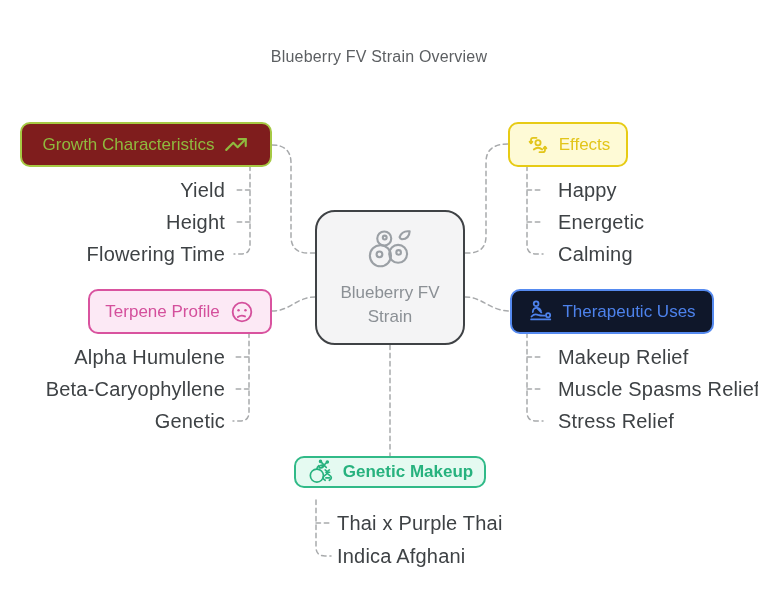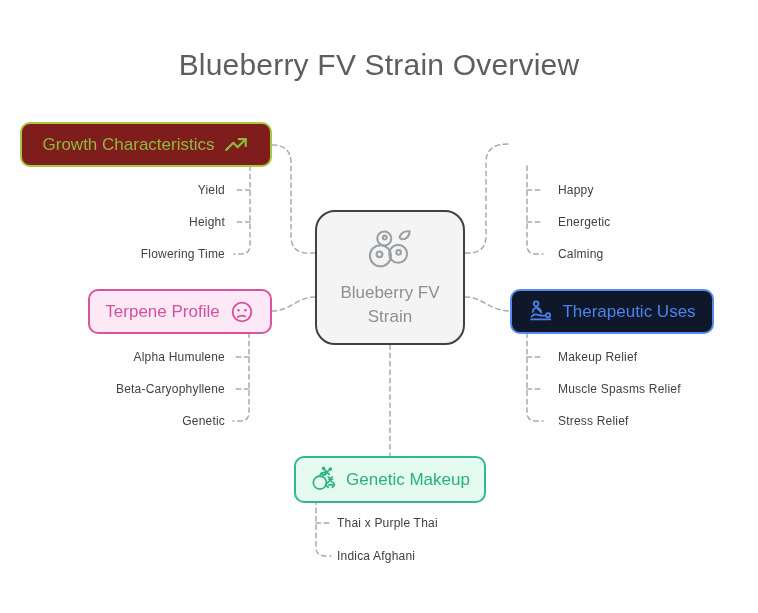--- a/index.html
+++ b/index.html
@@ -2,49 +2,49 @@
 <html><head>
 <meta charset="utf-8">
 <style>
   html,body { margin:0; padding:0; background:#ffffff; }
   .canvas {
     position:relative; width:758px; height:613px; background:#ffffff;
     font-family:"Liberation Sans", sans-serif; overflow:hidden;
   }
   .title {
     position:absolute; top:48px; left:0; width:758px; text-align:center;
-    font-size:30px; color:#5c5f62; letter-spacing:0.2px;
+    font-size:16px; color:#5c5f62; letter-spacing:0.2px;
   }
   .connectors { position:absolute; left:0; top:0; pointer-events:none; }
   .connectors path { fill:none; stroke:#a8aaac; stroke-width:1.5; stroke-dasharray:4.5 3.8; stroke-linecap:round; }
 
   .node {
     position:absolute; display:flex; align-items:center; justify-content:center;
     gap:9px; border-radius:10px; border:2px solid; box-sizing:border-box;
     font-size:17px; white-space:nowrap; cursor:pointer;
   }
   .node svg { flex:0 0 auto; display:block; }
   .node-growth      { left:20px;  top:122px; width:252px; height:45px; background:#7f1d1d; border-color:#a6c944; color:#8fb93e; }
   .node-effects     { left:508px; top:122px; width:120px; height:45px; background:#fefad6; border-color:#e7cb15; color:#e2c51a; }
   .node-terpene     { left:88px;  top:289px; width:184px; height:45px; background:#fce9f5; border-color:#d9539f; color:#d4509c; }
   .node-therapeutic { left:510px; top:289px; width:204px; height:45px; background:#0f172a; border-color:#558af0; color:#4d82ec; }
-  .node-genetic     { left:294px; top:456px; width:192px; height:47px; background:#e5faf1; border-color:#31ba88; color:#27b27e; }
+  .node-genetic     { left:294px; top:456px; width:192px; height:32px; background:#e5faf1; border-color:#31ba88; color:#27b27e;font-weight:bold; }
 
   .center-node {
     position:absolute; left:315px; top:210px; width:150px; height:135px;
     display:flex; flex-direction:column; align-items:center; justify-content:center; gap:4px;
     background:#f4f4f5; border:2px solid #3f4245; border-radius:20px; box-sizing:border-box;
     cursor:pointer;
   }
   .center-label {
     width:116px; text-align:center; font-size:17px; line-height:1.4; color:#8b9095;
   }
 
   .leaf {
-    position:absolute; color:#3e4245; font-size:12px; white-space:nowrap;
+    position:absolute; color:#3e4245; font-size:20px; white-space:nowrap;
     transform:translateY(-50%); letter-spacing:0.2px;
   }
   .leaf-yield     { right:533px; top:190px; } .leaf-height   { right:533px; top:222px;margin-left:28px; } .leaf-flowering { right:533px; top:254px; }
   .leaf-alpha     { right:533px; top:357px; } .leaf-beta     { right:533px; top:389px; } .leaf-limonene  { right:533px; top:421px; }
   .leaf-happy     { left:558px;  top:190px; } .leaf-energetic{ left:558px;  top:222px; } .leaf-calming   { left:558px;  top:254px; }
   .leaf-fatigue   { left:558px;  top:357px; } .leaf-muscle   { left:558px;  top:389px; } .leaf-stress    { left:558px;  top:421px; }
   .leaf-thai      { left:337px;  top:523px; } .leaf-indica   { left:337px;  top:556px; }
 
   .icon-stroke { fill:none; stroke-linecap:round; stroke-linejoin:round; }
 </style>
@@ -105,20 +105,35 @@
     <span>
       <svg width="26" height="26" viewBox="0 0 24 24">
         <g class="icon-stroke" stroke="#8fb93e" stroke-width="2">
           <path d="M3 16.5 L9.5 10 L13.5 14 L21 6.5"></path>
           <path d="M14.5 6.5 L21 6.5 L21 13"></path>
         </g>
       </svg>
     </span>
   </div>
 
+  <div class="node node-effects">
+    <span>
+      <svg width="24" height="24" viewBox="0 0 24 24">
+        <g class="icon-stroke" stroke="#e2c51a" stroke-width="1.8">
+          <circle cx="12" cy="9.8" r="2.6"></circle>
+          <path d="M7.8 16.5 Q12 13 16.2 16.5"></path>
+          <path d="M5 10 L5 7 Q5 4.8 7.2 4.8 L10.5 4.8"></path>
+          <path d="M3.6 8.6 L5 10.4 L6.4 8.6"></path>
+          <path d="M19 14 L19 17 Q19 19.2 16.8 19.2 L13.5 19.2"></path>
+          <path d="M17.6 15.4 L19 13.6 L20.4 15.4"></path>
+        </g>
+      </svg>
+    </span>
+    <span>Effects</span>
+  </div>
 
   <div class="node node-terpene">
     <span>Terpene Profile</span>
     <span>
       <svg width="26" height="26" viewBox="0 0 24 24">
         <g class="icon-stroke" stroke="#d4509c" stroke-width="1.7">
           <circle cx="12" cy="12" r="8.6"></circle>
           <path d="M8.2 16.7 Q11.2 14.4 14.8 16.1"></path>
         </g>
         <circle cx="8.8" cy="10.3" r="1.15" fill="#d4509c"></circle>

